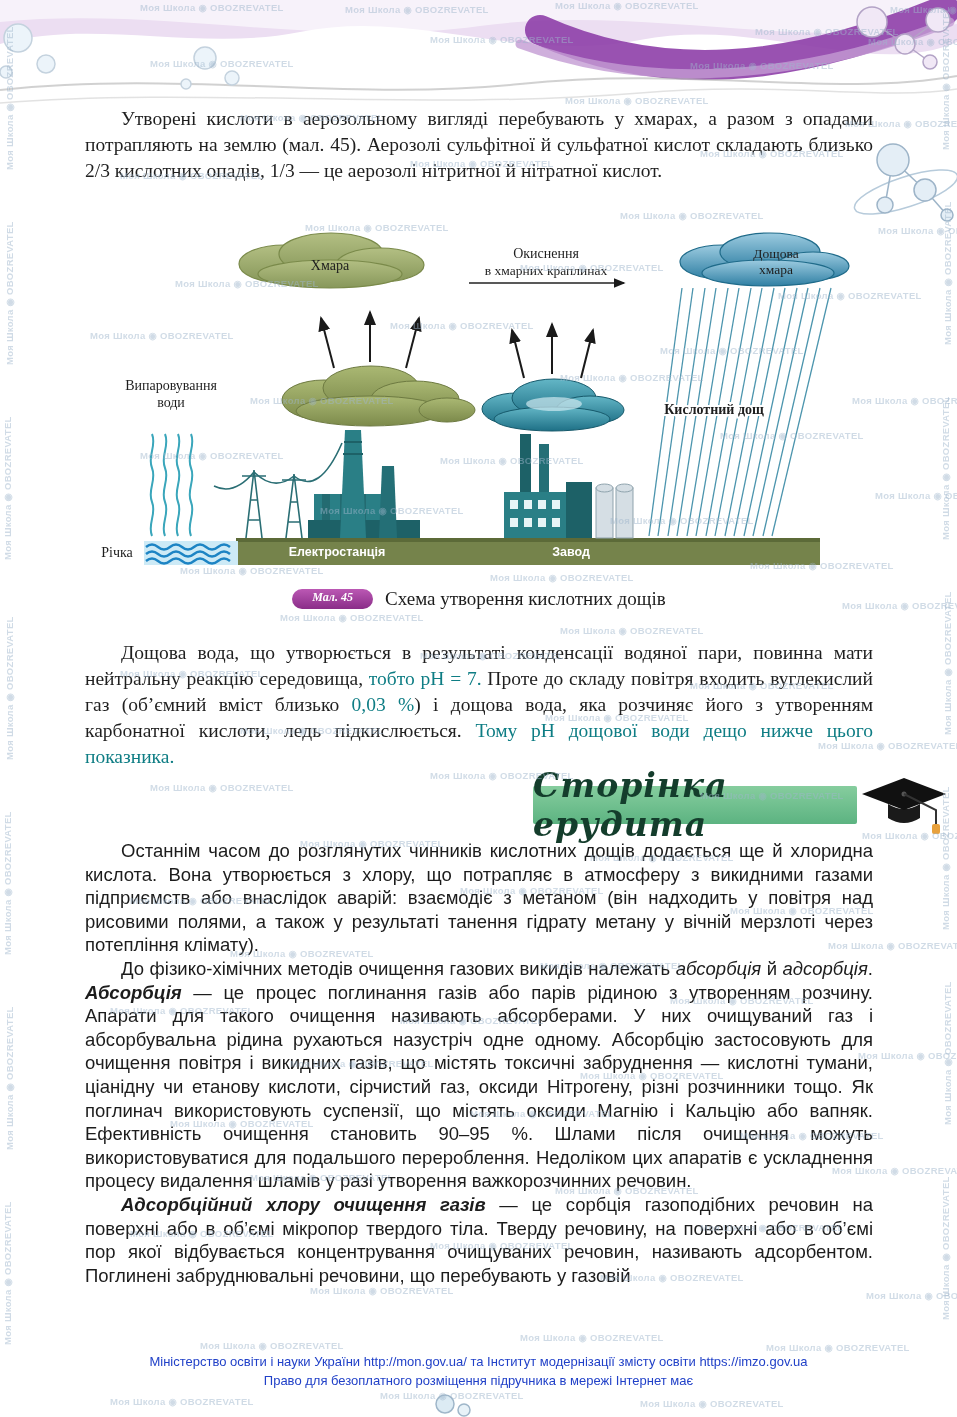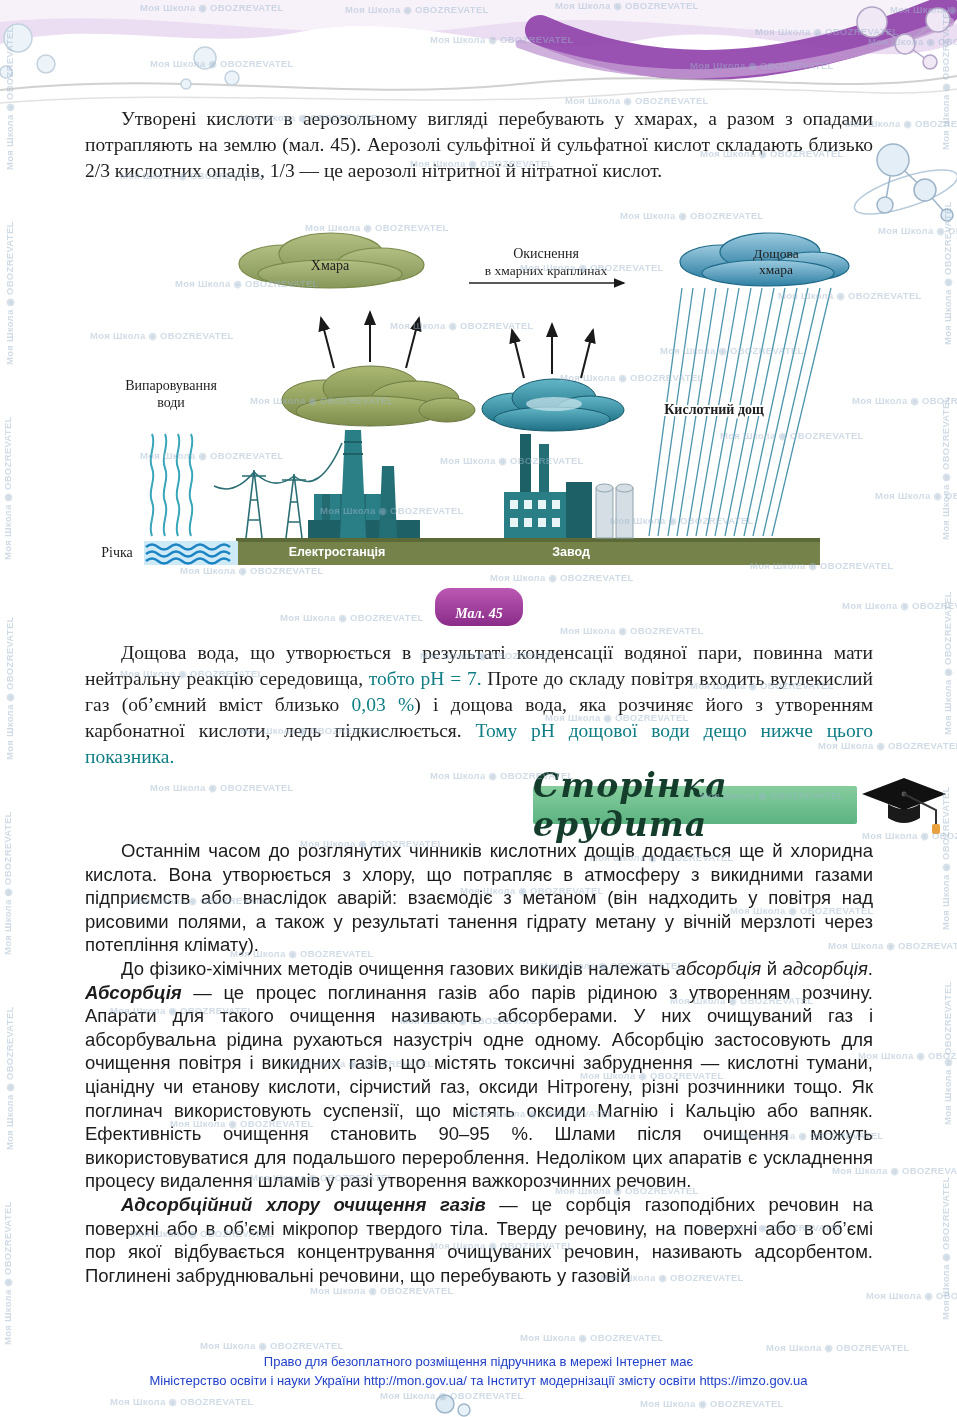--- a/index.html
+++ b/index.html
@@ -24,23 +24,23 @@
   .diagram { position:absolute; left:84px; top:228px; z-index:2; }
   .diagram text { font-family:"Liberation Serif", serif; fill:#1e1e1e; }
   .diagram .lblS { font-size:14px; }
   .diagram .lblXS { font-size:13.5px; }
   .diagram .ground-lbl { font-family:"Liberation Sans", sans-serif; font-size:12.5px; font-weight:bold; fill:#ffffff; }
   .diagram .halo { paint-order:stroke; stroke:#ffffff; stroke-width:4px; font-weight:bold; }
 
   
   .caption { position:absolute; left:85px; top:588px; width:788px; display:flex; justify-content:center;
              align-items:center; gap:12px; z-index:2; }
-  .fig-badge { display:inline-block; padding:18px 20px 4px; border-radius:15px;
+  .fig-badge { display:inline-block; padding:1px 20px 4px; border-radius:15px;
                background:linear-gradient(180deg,#bb58b4 0%,#8a2d88 100%);
-               color:#fff; font-style:italic; font-weight:bold; font-size:14px; }
+               color:#fff; font-style:italic; font-weight:bold; font-size:12px; }
   .fig-text { font-size:19px; color:#1c1c1c; }
 
   
   .erudite-box { position:absolute; left:533px; top:786px; width:324px; height:38px; z-index:2;
                  background:linear-gradient(180deg,#86cd9e 0%,#5cb381 100%);
                  display:flex; align-items:center; justify-content:center; border-radius:2px; }
   .erudite-title { font-family:"DejaVu Serif", serif; font-style:italic; font-weight:bold;
                    font-size:33px; color:#143d2c; letter-spacing:1px; }
   .grad-cap { position:absolute; left:858px; top:770px; z-index:3; }
   .erudite-text { position:absolute; left:85px; top:839px; width:788px; z-index:2;
@@ -255,20 +255,21 @@
     <text x="87" y="162" text-anchor="middle" class="lblS">Випаровування</text>
     <text x="87" y="179" text-anchor="middle" class="lblS">води</text>
     <text x="630" y="186" text-anchor="middle" class="lblS halo">Кислотний дощ</text>
     <text x="33" y="329" text-anchor="middle" class="lblS">Річка</text>
     <text x="253" y="328" text-anchor="middle" class="ground-lbl">Електростанція</text>
     <text x="487" y="328" text-anchor="middle" class="ground-lbl">Завод</text>
   </svg>
 
   <div class="caption">
     <span class="fig-badge">Мал. 45</span>
+    <span class="fig-text">Схема утворення кислотних дощів</span>
   </div>
 
   <p class="para" style="top:640px;"><span>Дощова вода, що утворюється в результаті конденсації водяної пари, повинна мати нейтральну реакцію середовища, </span><span style="color: rgb(14, 125, 132);">тобто pH = 7.</span><span> Проте до складу повітря входить вуглекислий газ (об’ємний вміст близько </span><span style="color: rgb(14, 125, 132);">0,03 %</span><span>) і дощова вода, яка розчиняє його з утворенням карбонатної кислоти, ледь підкислюється. </span><span style="color: rgb(14, 125, 132);">Тому pH дощової води дещо нижче цього показника.</span></p>
 
   <div class="erudite-box">
     <span class="erudite-title">Сторінка ерудита</span>
   </div>
   <svg class="grad-cap" width="92" height="66" viewBox="0 0 92 66">
     <path d="M30,34 Q46,44 62,34 L62,48 Q46,58 30,48 Z" fill="#1a1a1a"></path>
     <polygon points="46,8 88,24 46,40 4,24" fill="#111111"></polygon>
@@ -278,24 +279,24 @@
   </svg>
 
   <div class="erudite-text">
     <p><span>Останнім часом до розглянутих чинників кислотних дощів додається ще й хлоридна кислота. Вона утворюється з хлору, що потрапляє в атмосферу з викидними газами підприємств або внаслідок аварій: взаємодіє з метаном (він надходить у повітря над рисовими полями, а також у результаті танення гідрату метану у вічній мерзлоті через потепління клімату).</span></p>
     <p><span>До фізико-хімічних методів очищення газових викидів належать </span><span style="font-style: italic;">абсорбція</span><span> й </span><span style="font-style: italic;">адсорбція</span><span>. </span><span style="font-weight: bold; font-style: italic;">Абсорбція</span><span> — це процес поглинання газів або парів рідиною з утворенням розчину. Апарати для такого очищення називають абсорберами. У них очищуваний газ і абсорбувальна рідина рухаються назустріч одне одному. Абсорбцію застосовують для очищення повітря і викидних газів, що містять токсичні забруднення — кислотні тумани, ціанідну чи етанову кислоти, сірчистий газ, оксиди Нітрогену, різні розчинники тощо. Як поглинач використовують суспензії, що містять оксиди Магнію і Кальцію або вапняк. Ефективність очищення становить 90–95 %. Шлами після очищення можуть використовуватися для подальшого перероблення. Недоліком цих апаратів є ускладнення процесу видалення шламів у разі утворення важкорозчинних речовин.</span></p>
     <p><span style="font-weight: bold; font-style: italic;">Адсорбційний хлору очищення газів</span><span> — це сорбція газоподібних речовин на поверхні або в об’ємі мікропор твердого тіла. Тверду речовину, на поверхні або в об’ємі пор якої відбувається концентрування очищуваних речовин, називають адсорбентом. Поглинені забруднювальні речовини, що перебувають у газовій</span></p>
   </div>
 
 
   <div class="footer">
-    <div>Право для безоплатного розміщення підручника в мережі Інтернет має</div>
     <div>
       <span>Міністерство освіти і науки України </span><a href="#">http://mon.gov.ua/</a><span> та Інститут модернізації змісту освіти </span><a href="#">https://imzo.gov.ua</a>
     </div>
+    <div>Право для безоплатного розміщення підручника в мережі Інтернет має</div>
   </div>
 
   <svg class="bottom-art" width="60" height="25" viewBox="0 0 60 25">
     <circle cx="25" cy="12" r="9" fill="#dcebf4" stroke="#9fb6c9" stroke-width="1.5"></circle>
     <circle cx="44" cy="18" r="6" fill="#e8f2f8" stroke="#9fb6c9" stroke-width="1.5"></circle>
   </svg>
 
   <div id="wm-layer">
       <span class="watermark" style="left: 140px; top: 2px;">Моя Школа ◉ OBOZREVATEL</span>
       <span class="watermark" style="left: 345px; top: 4px;">Моя Школа ◉ OBOZREVATEL</span>

